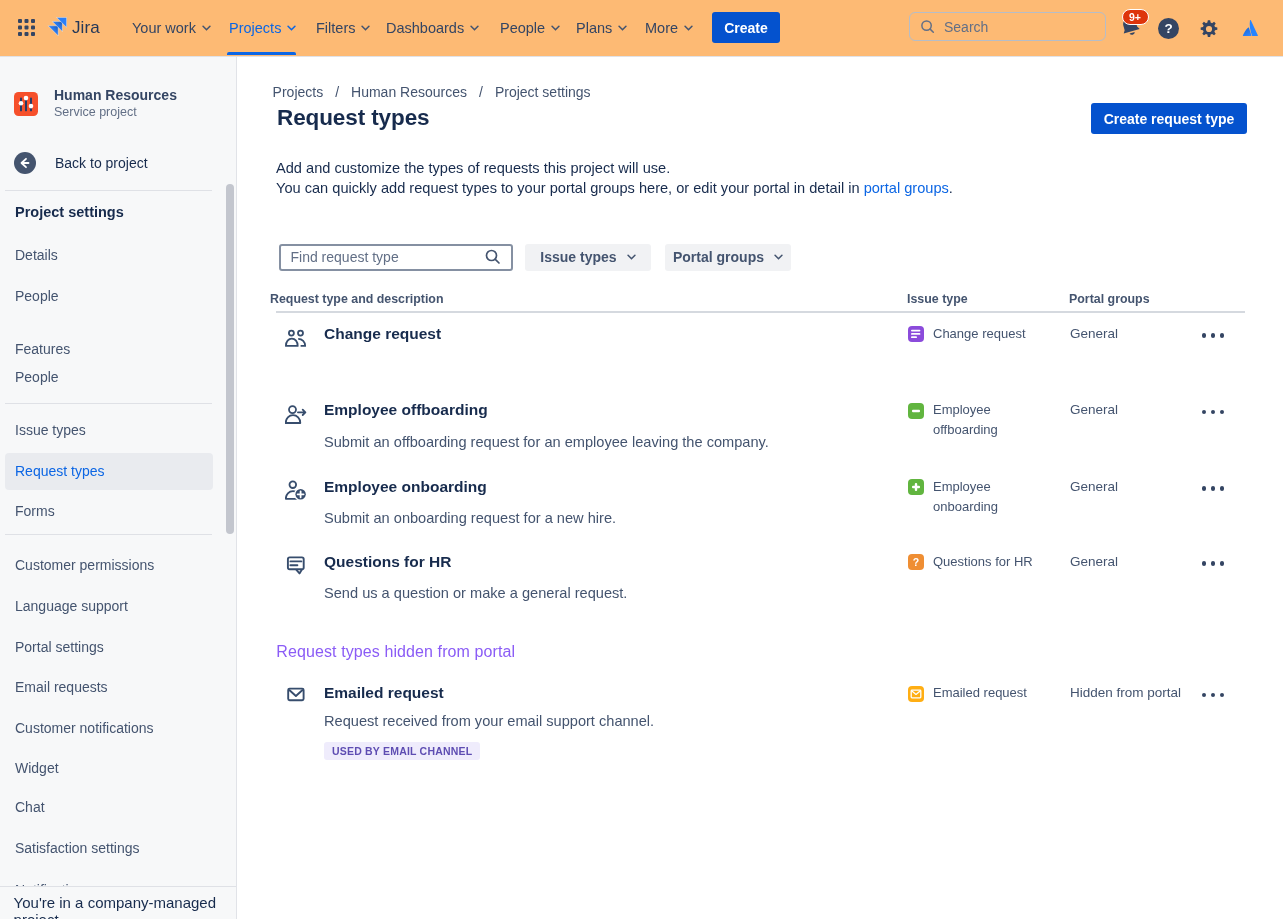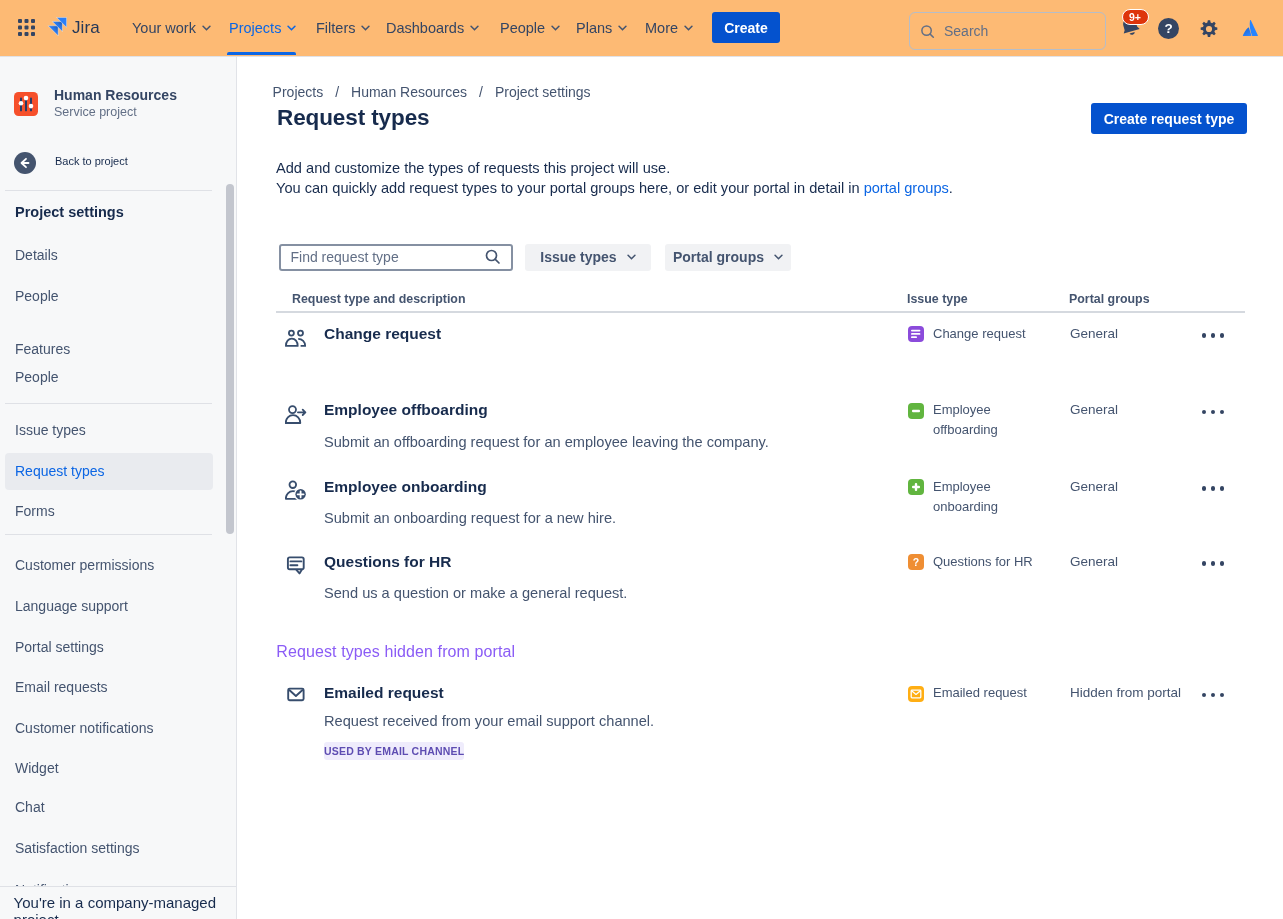--- a/index.html
+++ b/index.html
@@ -12,21 +12,21 @@
     background:#fdba74; border-bottom:1px solid #E0E2E7; z-index:30; }
   .navitem { position:absolute; top:0; height:56px; display:flex; align-items:center;
     font-size:14.5px; font-weight:500; color:#344563; gap:6px; }
   .navitem.active { color:#0C66E4; }
   .chev { width:9px; height:6px; }
   #proj-underline { position:absolute; left:227px; top:52px; width:69px; height:3px;
     background:#0C66E4; border-radius:2px 2px 0 0; }
   #createbtn { position:absolute; left:712px; top:12px; width:68px; height:31px;
     background:#0452CE; color:#fff; border-radius:3px; font-size:14px; font-weight:700;
     display:flex; align-items:center; justify-content:center; }
-  #searchbox { position:absolute; left:909px; top:12px; width:197px; height:38px;
+  #searchbox { position:absolute; left:909px; top:12px; width:197px; height:29px;
     border:1px solid #B6BDC7; border-radius:6px; display:flex; align-items:center; }
   #searchbox span { color:#626F86; font-size:14px; margin-left:9px; }
 
   
   #sidebar { position:absolute; left:0; top:57px; width:237px; height:862px;
     background:#F7F8F9; border-right:1px solid #E1E3E8; }
   .sdivider { position:absolute; left:5px; width:207px; height:1px; background:#DFE1E6; }
   .sitem { position:absolute; left:15px; font-size:14px; color:#44546F; white-space:nowrap; }
   #seltab { position:absolute; left:5px; top:395.5px; width:208px; height:37px;
     background:#E9EBEF; border-radius:4px; }
@@ -63,21 +63,21 @@
   .iticon { position:absolute; left:670px; width:16px; height:16px; border-radius:4px; }
   .ittext { position:absolute; left:695px; width:112px; font-size:13px; color:#44546F; line-height:20px; }
   .pgtext { position:absolute; left:832px; font-size:13.5px; color:#44546F; line-height:20px; }
   .dots { position:absolute; left:963.5px; width:23px; height:5px; }
   .dots i { position:absolute; top:0; width:4.6px; height:4.6px; border-radius:50%; background:#344563; }
   .dots i:nth-child(1){left:0;} .dots i:nth-child(2){left:9.2px;} .dots i:nth-child(3){left:18.4px;}
 
   #hiddenlabel { position:absolute; left:38.3px; top:585.8px; font-size:16px; letter-spacing:0.1px; color:#8b5cf6; }
   #badge { position:absolute; left:86px; top:684.5px; height:18px; background:#EFECFC;
     color:#5E4DB2; font-size:10.5px; font-weight:700; letter-spacing:0.2px; border-radius:3px;
-    display:flex; align-items:center; padding:0 0; }
+    display:flex; align-items:center; padding:0 8px; }
 </style>
 </head>
 <body>
 
 <div id="topnav">
   <svg class="abs" style="left:18px;top:19px" width="17" height="17" viewBox="0 0 17 17">
     <g fill="#344563">
       <rect x="0" y="0" width="4" height="4" rx="1"></rect>
         <rect x="6.5" y="0" width="4" height="4" rx="1"></rect>
         <rect x="13" y="0" width="4" height="4" rx="1"></rect>
@@ -189,21 +189,21 @@
     <circle cx="17" cy="14.1" r="2.3" fill="#fff"></circle>
   </svg>
   <div class="abs" style="left:54px;top:30px;font-size:14px;font-weight:700;color:#344563">Human Resources</div>
   <div class="abs" style="left:54px;top:48px;font-size:12.5px;color:#626F86">Service project</div>
 
   <div class="abs" style="left:14px;top:95px;width:22px;height:22px;border-radius:50%;background:#44546E">
     <svg width="22" height="22" viewBox="0 0 22 22">
         <path d="M13.5 6.8 L9 11 L13.5 15.2 M9.3 11 H16" fill="none" stroke="#fff" stroke-width="1.8" stroke-linecap="round" stroke-linejoin="round" transform="translate(-1.5,0)"></path>
       </svg>
   </div>
-  <div class="abs" style="left:55px;top:98px;font-size:11px;color:#172B4D">Back to project</div>
+  <div class="abs" style="left:55px;top:98px;font-size:14px;color:#172B4D">Back to project</div>
 
   <div class="sdivider" style="top:133px"></div>
   <div class="abs" style="left:15px;top:146.5px;font-size:14.5px;font-weight:700;color:#172B4D">Project settings</div>
 
   <div class="sitem" style="top:190px">Details</div>
   <div class="sitem" style="top:231px">People</div>
   <div class="sitem" style="top:284px">Features</div>
   <div class="sitem" style="top:312px">People</div>
   <div class="sdivider" style="top:346px"></div>
   <div class="sitem" style="top:365px">Issue types</div>
@@ -250,21 +250,21 @@
     <svg class="chev" viewBox="0 0 10 7">
         <path d="M1 1.5 L5 5.5 L9 1.5" fill="none" stroke="#44546F" stroke-width="1.8" stroke-linecap="round"></path>
       </svg>
   </div>
   <div class="filterbtn" style="left:427px;width:126px">Portal groups
     <svg class="chev" viewBox="0 0 10 7">
         <path d="M1 1.5 L5 5.5 L9 1.5" fill="none" stroke="#44546F" stroke-width="1.8" stroke-linecap="round"></path>
       </svg>
   </div>
 
-  <div class="thead" style="left:54px">Request type and description</div>
+  <div class="thead" style="left:32px">Request type and description</div>
   <div class="thead" style="left:669px">Issue type</div>
   <div class="thead" style="left:831px">Portal groups</div>
   <div id="theadline"></div>
 
   <svg class="rowicon" style="top:267px" viewBox="0 0 24 24" fill="none" stroke="#374D6D" stroke-width="1.8">
     <circle cx="6.4" cy="9.1" r="2.5"></circle>
     <circle cx="15.5" cy="9.1" r="2.5"></circle>
     <path d="M0.9 21.9 c0-4.3 2.6-7.2 5.9-7.2 s5.9 2.9 5.9 7.2 z" stroke-linejoin="round"></path>
     <path d="M13.2 14.8 c4 0 7 3 7 7.1 h-4.6" stroke-linejoin="round"></path>
   </svg>

